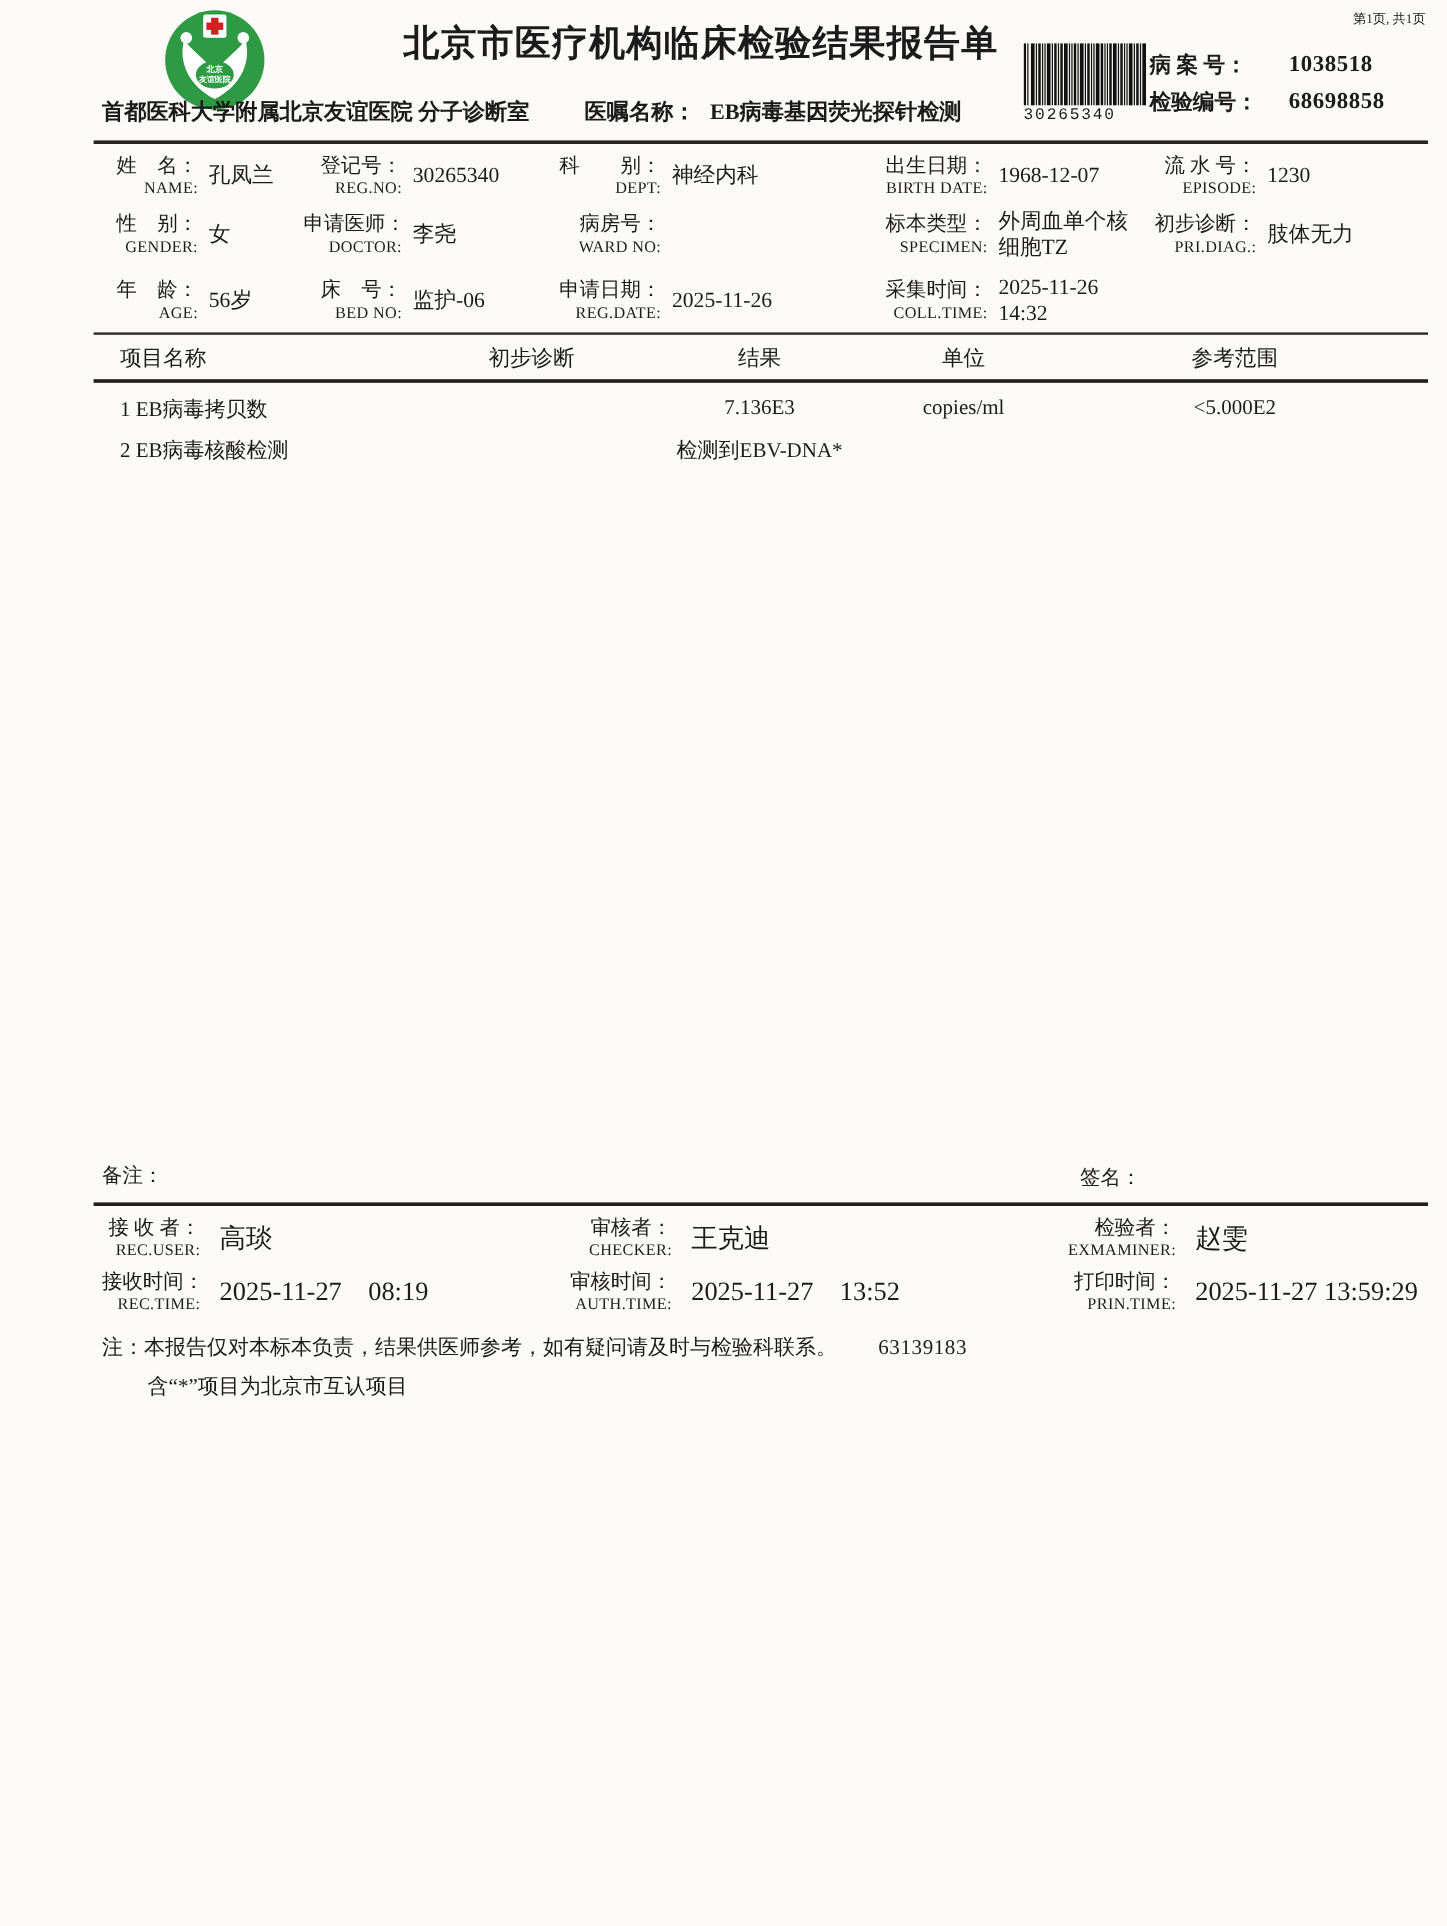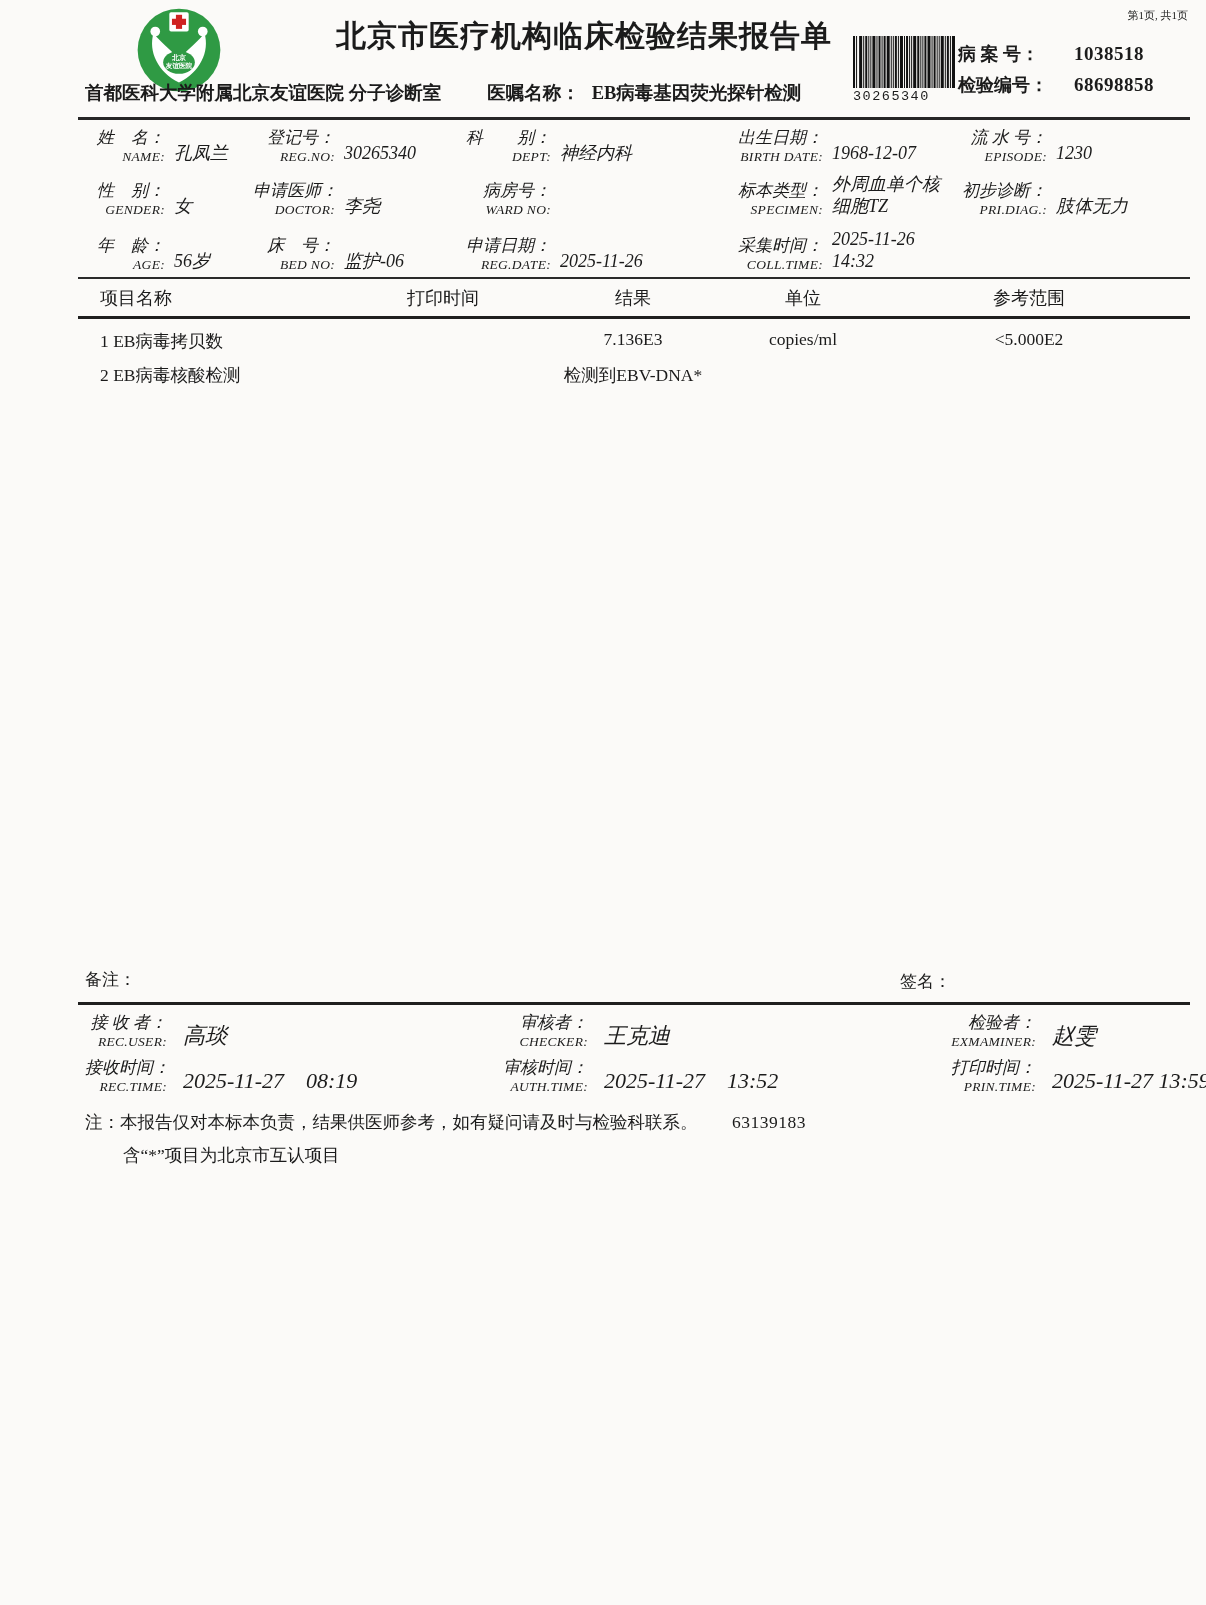--- a/index.html
+++ b/index.html
@@ -26,21 +26,21 @@
   .inst-row{position:absolute;left:85px;top:80px;display:flex;font-weight:bold;font-size:18.5px;white-space:nowrap;}
   .order-label{margin-left:46px;}
   .order-name{margin-left:12px;}
   .rule-1{position:absolute;left:78px;top:117px;width:1112px;height:3px;background:#262626;}
 
   
   .patient{position:absolute;left:85px;top:127px;width:1110px;}
   .p-row{display:grid;grid-template-columns:168px 190px 268px 236px 248px;}
   .p-row2{margin-top:7px;}
   .p-row3{margin-top:9px;}
-  .field{display:flex;align-items:flex-end;font-style:italic;}
+  .field{display:flex;align-items:center;}
   .flabel{text-align:right;flex-shrink:0;}
   .flabel .cn{font-size:17px;line-height:1.3;white-space:pre;}
   .flabel .en{font-size:13.5px;line-height:1.15;letter-spacing:0.3px;white-space:pre;}
   .fvalue{font-size:18px;margin-left:9px;line-height:1.25;padding-top:1px;}
   .p-row .field:nth-child(1) .flabel{width:80px;}
   .p-row .field:nth-child(2) .flabel{width:82px;}
   .p-row .field:nth-child(3) .flabel{width:108px;}
   .p-row .field:nth-child(4) .flabel{width:112px;}
   .p-row .field:nth-child(5) .flabel{width:100px;}
   .fvalue.narrow{max-width:118px;}
@@ -54,21 +54,21 @@
     padding-top:10px;font-size:17.5px;}
   .cell-l{padding-left:22px;text-align:left;}
   .cell-c{text-align:center;}
 
   
   .footer{position:absolute;left:78px;top:962px;width:1112px;}
   .remark-row{position:relative;height:40px;font-size:17px;}
   .remark-label{position:absolute;left:7px;top:6px;}
   .sign-label{position:absolute;left:822px;top:8px;}
   .staff{border-top:3px solid #1f1f1f;padding-top:5px;}
-  .staff-row{display:grid;grid-template-columns:375px 420px 317px;margin-bottom:3px;gap:28px;}
+  .staff-row{display:grid;grid-template-columns:375px 420px 317px;margin-bottom:3px;}
   .staff .field{padding:2px 0 2px 7px;}
   .staff-row .field:nth-child(1) .flabel{width:82px;}
   .staff-row .field:nth-child(2) .flabel{width:100px;}
   .staff-row .field:nth-child(3) .flabel{width:100px;}
   .staff .fvalue{margin-left:16px;font-size:22px;}
   .notes{margin-top:14px;padding-left:7px;font-size:17.5px;}
   .note-phone{margin-left:30px;letter-spacing:0.5px;}
   .note-line2{padding-left:38px;margin-top:9px;}
 </style>
 </head>
@@ -266,21 +266,21 @@
           </div>
         <div class="fvalue">2025-11-26　14:32</div>
       </div>
       <div class="field"></div>
     </div>
   </div>
 
   <div class="results">
     <div class="res-head">
       <div class="cell-l">项目名称</div>
-      <div class="cell-c">打印时间</div>
+      <div class="cell-c">初步诊断</div>
       <div class="cell-c">结果</div>
       <div class="cell-c">单位</div>
       <div class="cell-c">参考范围</div>
     </div>
     <div class="res-row">
       <div class="cell-l">1 EB病毒拷贝数</div>
       <div class="cell-c"></div>
       <div class="cell-c">7.136E3</div>
       <div class="cell-c">copies/ml</div>
       <div class="cell-c">&lt;5.000E2</div>

